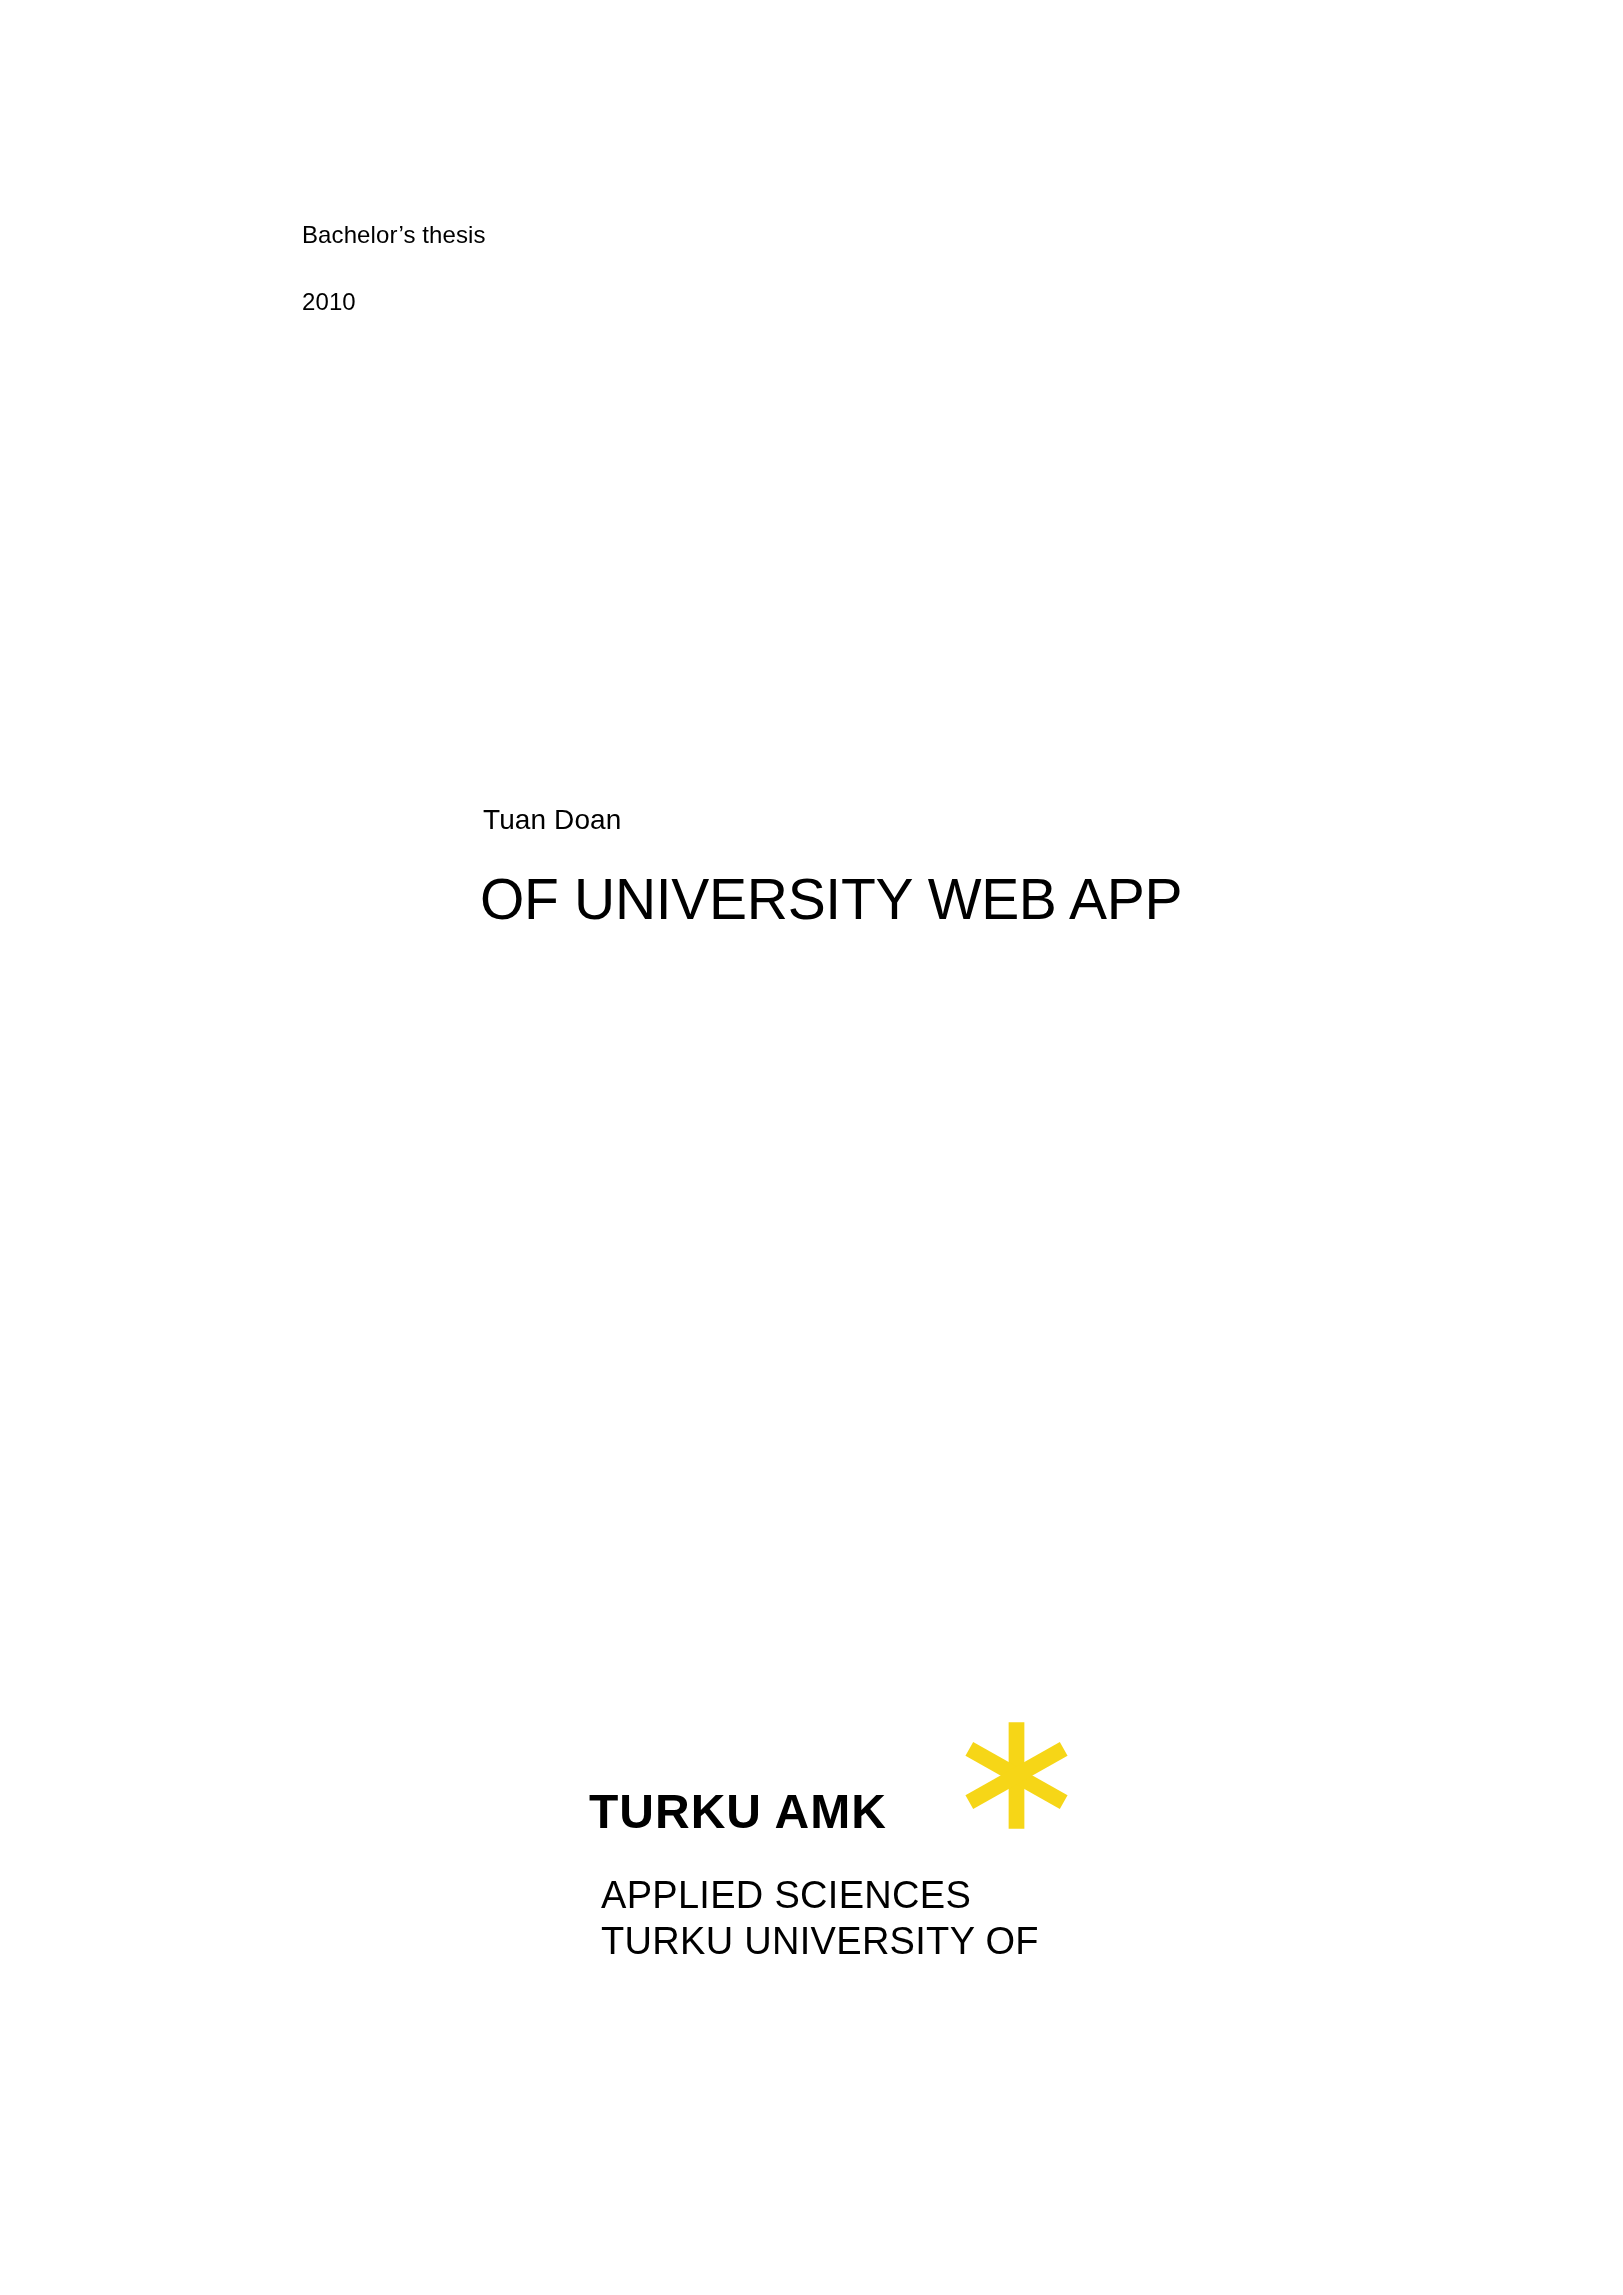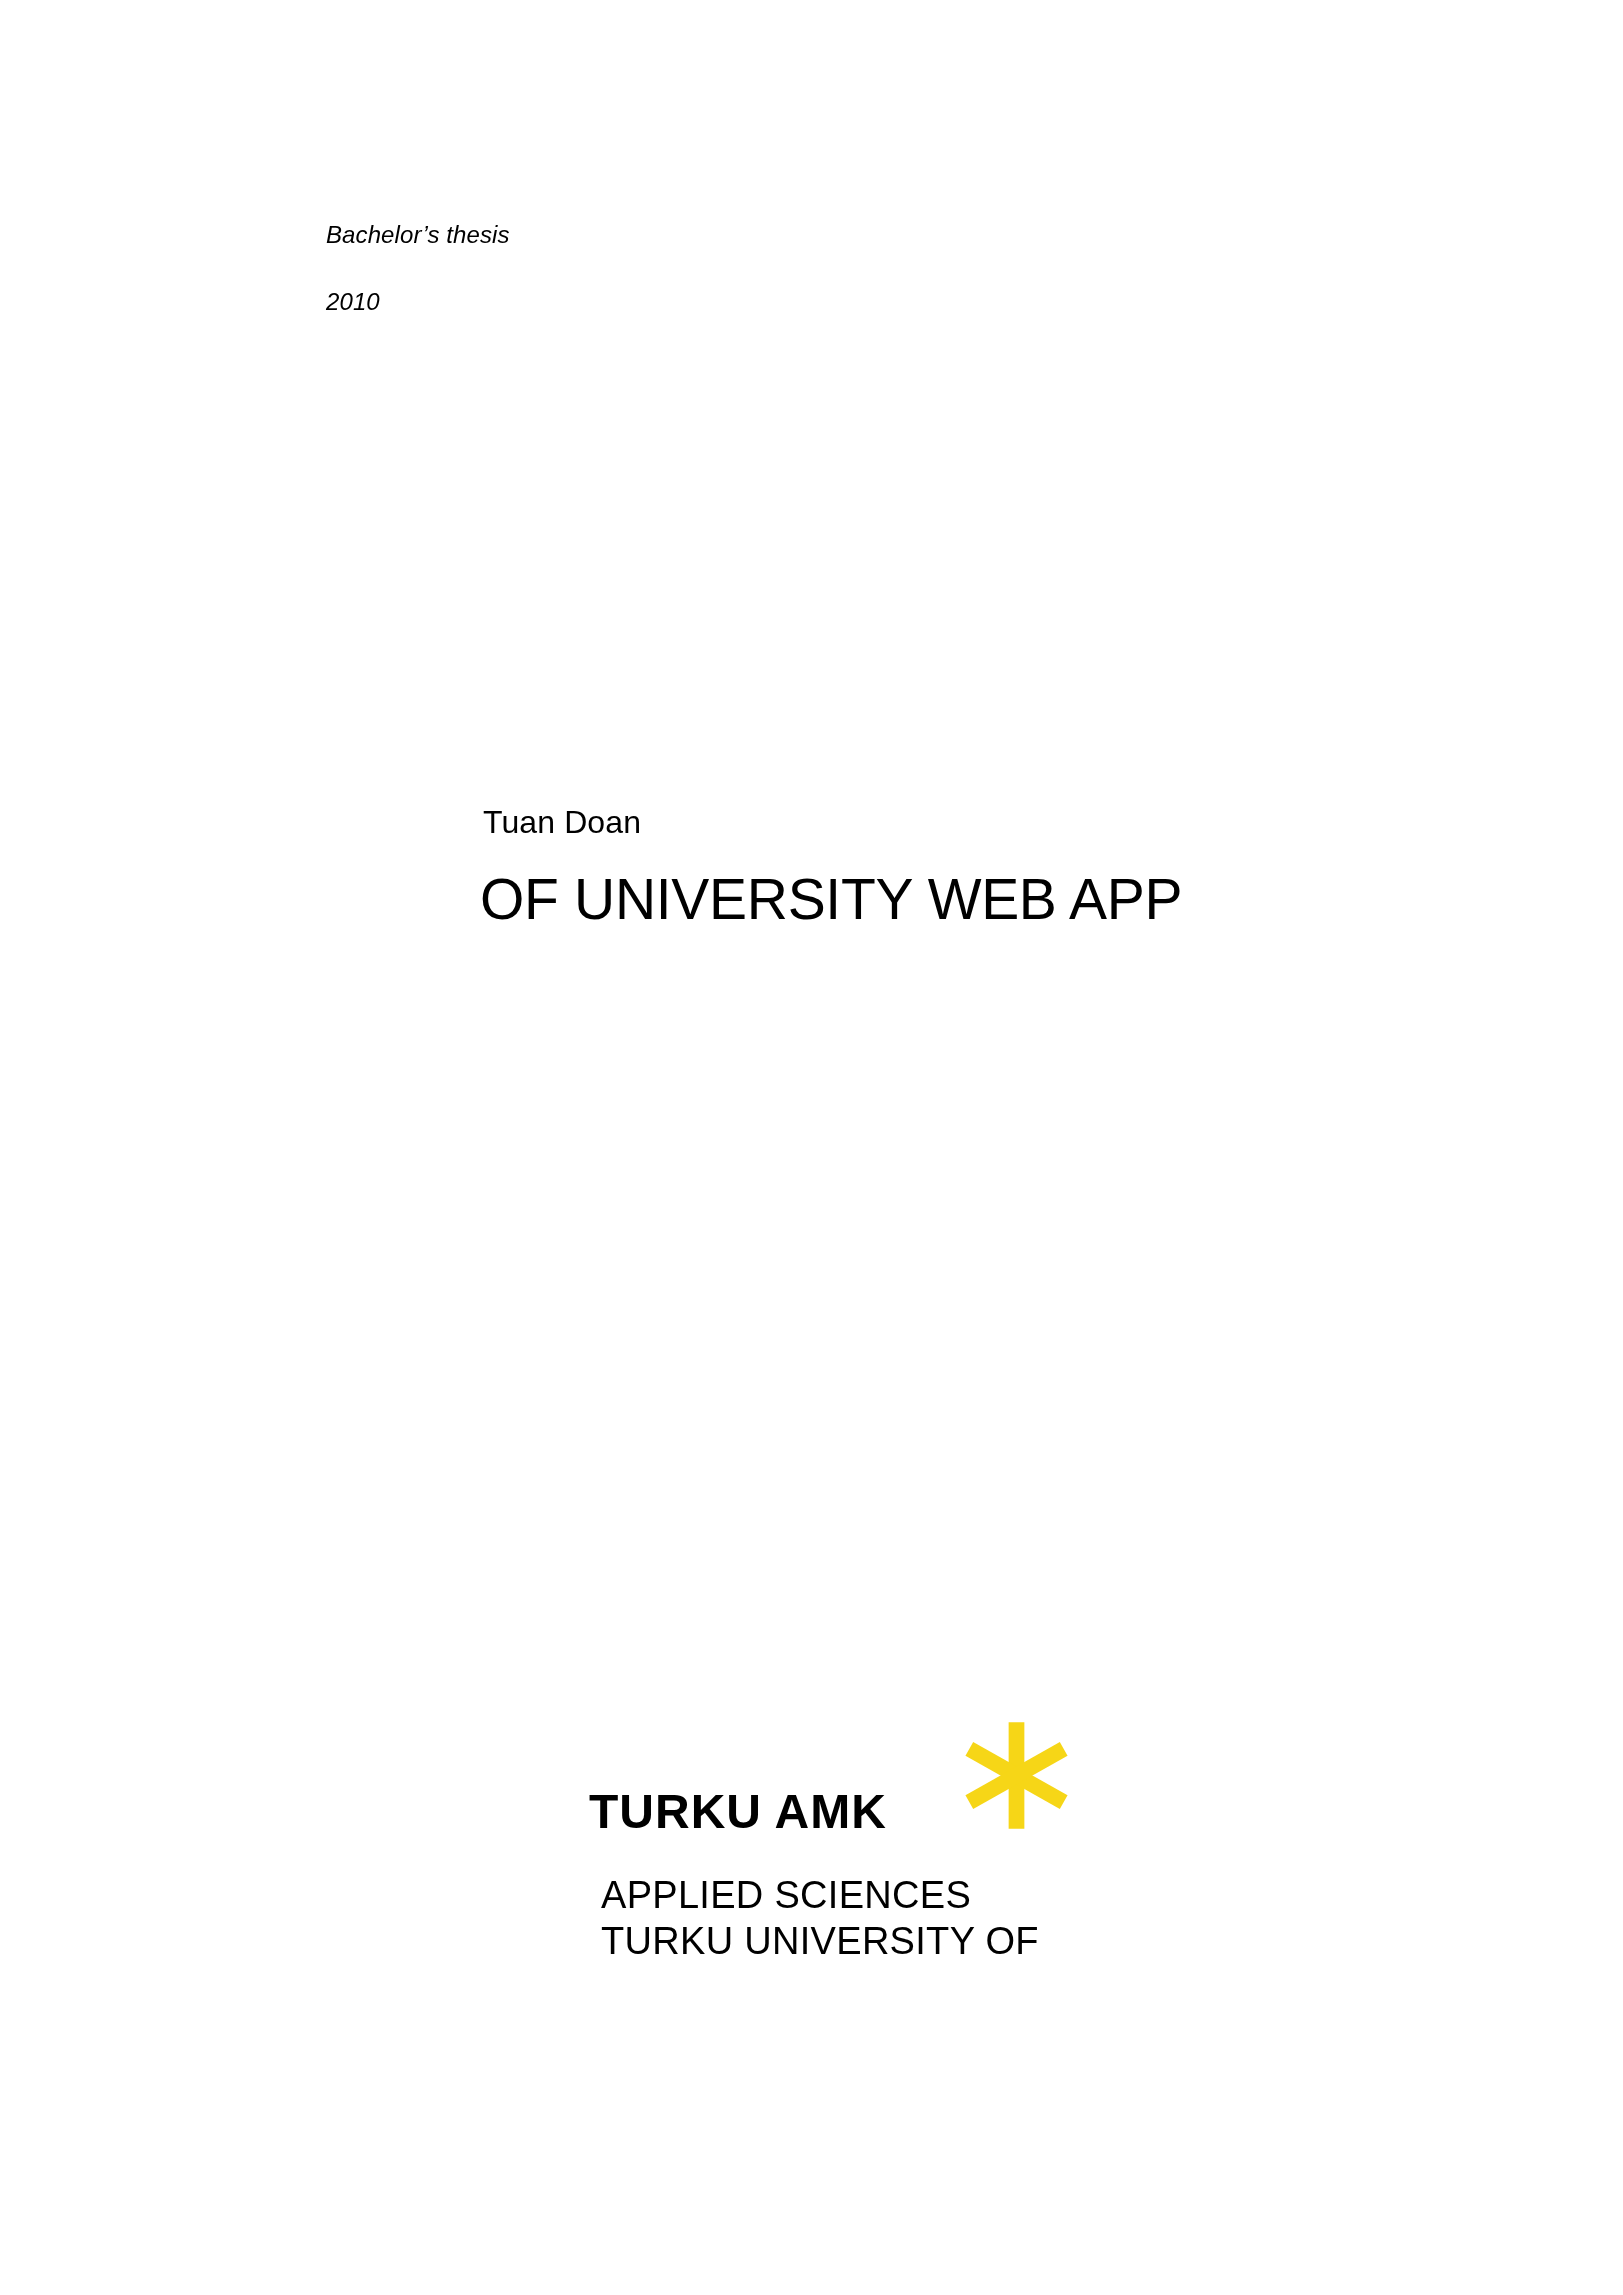--- a/index.html
+++ b/index.html
@@ -13,37 +13,36 @@
   }
   .page {
     position: relative;
     width: 1623px;
     height: 2295px;
     background: #ffffff;
     overflow: hidden;
   }
   .meta-block {
     position: absolute;
-    left: 326px;
+    left: 302px;
     top: 223px;
     width: 1113px;
-    font-style: italic;
   }
   .meta-line {
     font-size: 24px;
     line-height: 1.0;
     margin-bottom: 43px;
     letter-spacing: 0.1px;
     white-space: nowrap;
   }
   .author {
     position: absolute;
     left: 483px;
     top: 804px;
-    font-size: 32px;
+    font-size: 28px;
     letter-spacing: 0.1px;
     white-space: nowrap;
   }
   .doc-title {
     position: absolute;
     left: 480px;
     top: 865px;
     width: 1021px;
     font-size: 57px;
     line-height: 1.22;

